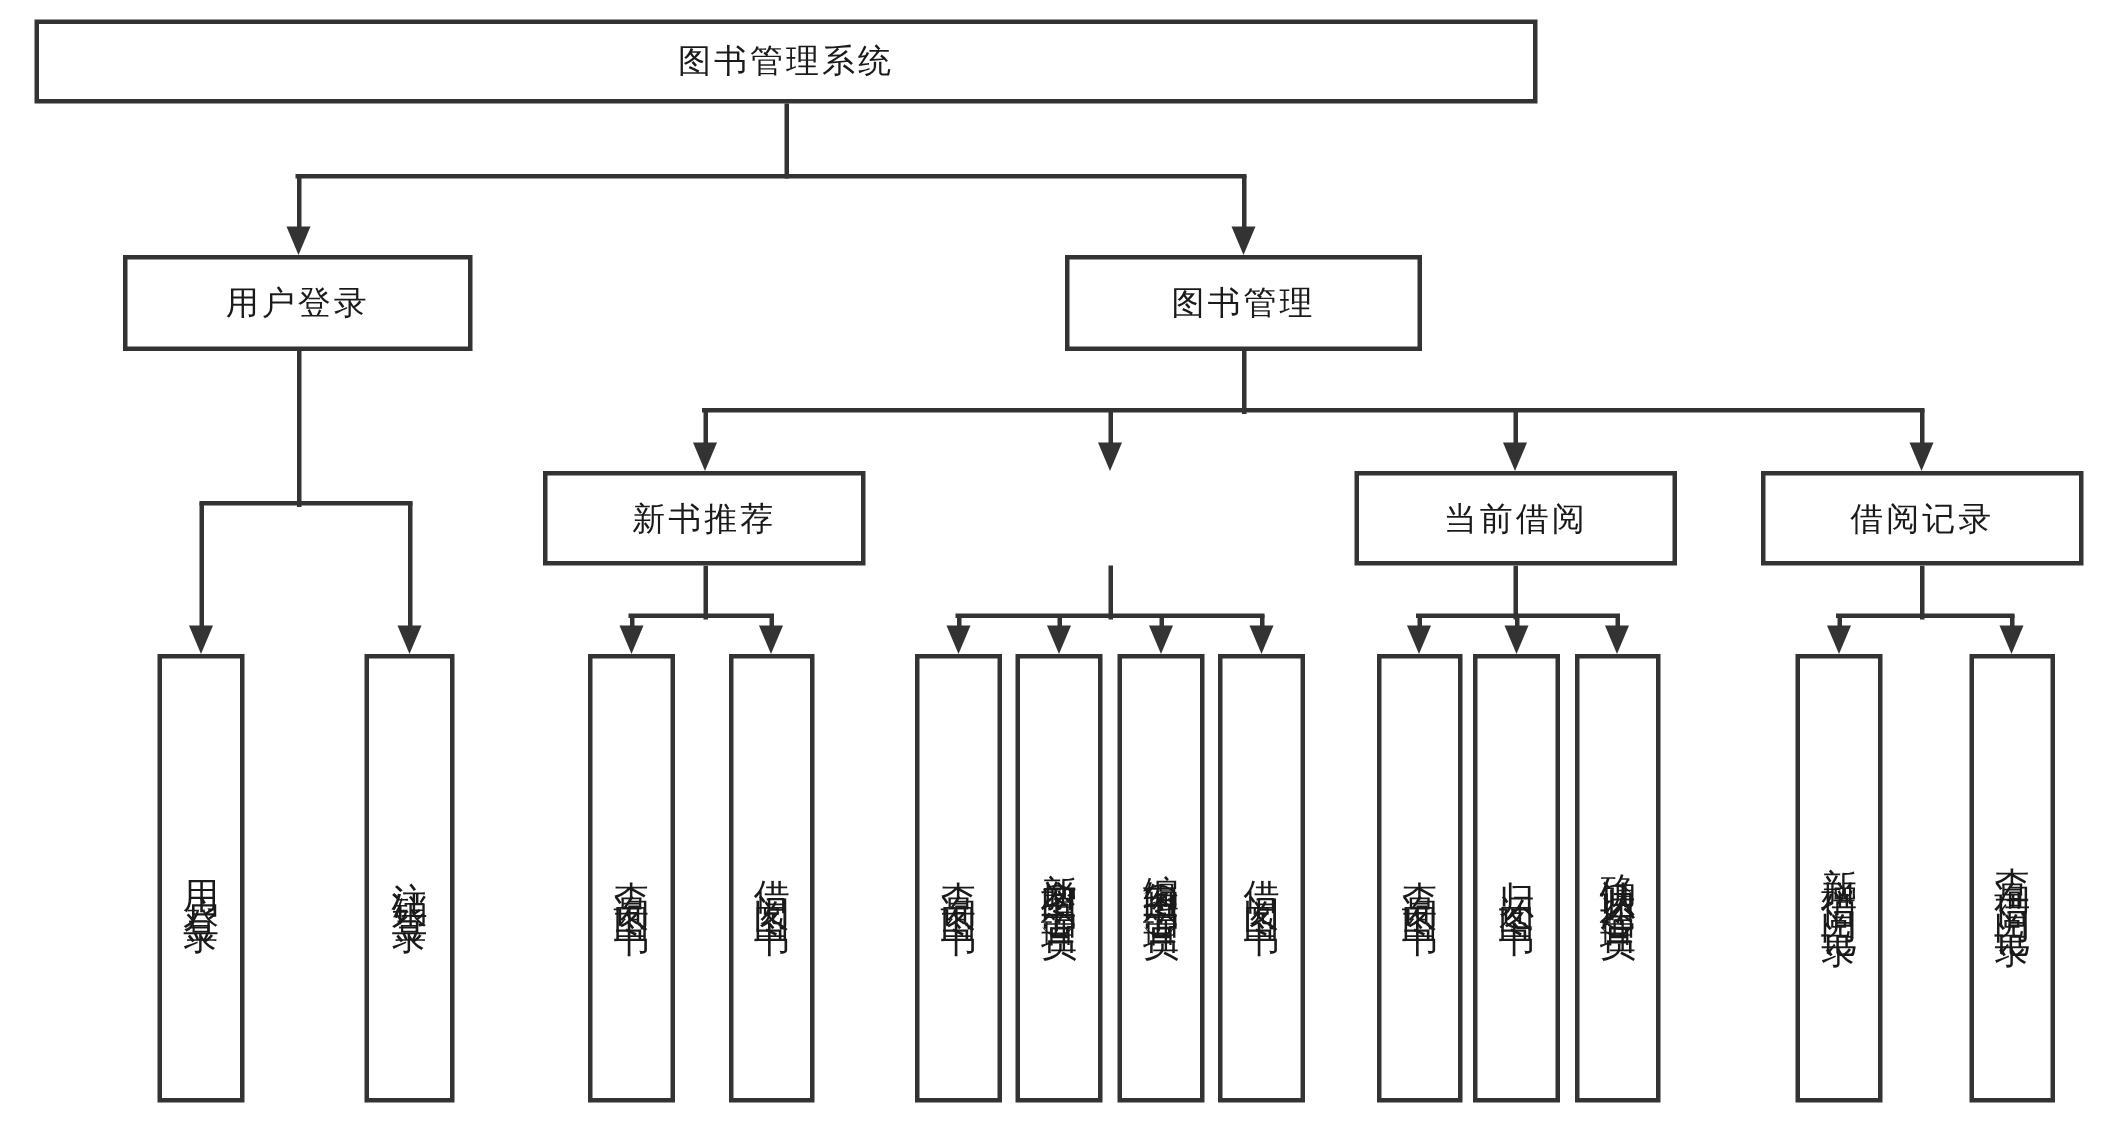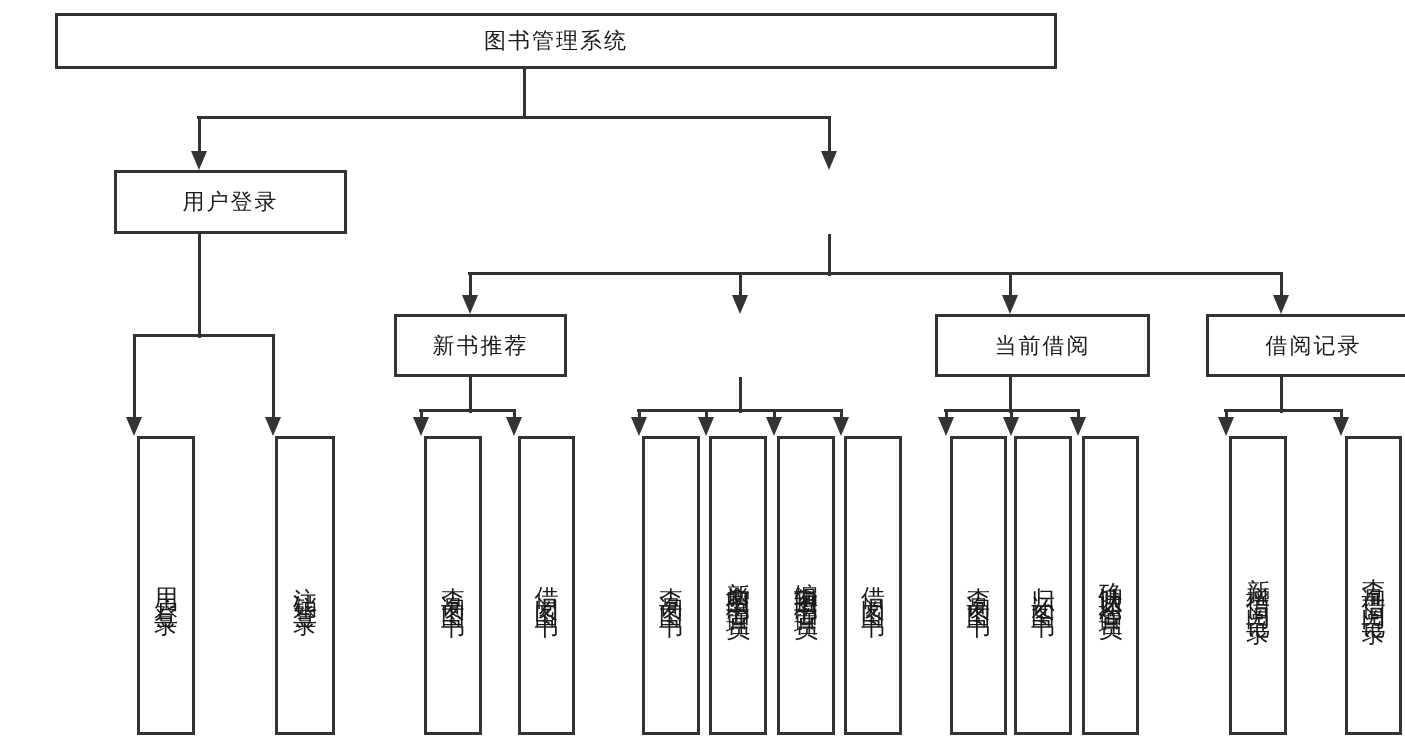--- a/index.html
+++ b/index.html
@@ -14,21 +14,20 @@
   .box {
     position: absolute;
     background: #ffffff;
     border: 3px solid #333333;
     box-sizing: border-box;
     display: flex;
     align-items: center;
     justify-content: center;
     color: #1a1a1a;
     z-index: 2;
-    margin-left: 32px;
   }
   .box.h { font-size: 22px; letter-spacing: 2px; white-space: nowrap; }
   .box.v .vtext {
     writing-mode: vertical-rl;
     text-orientation: mixed;
     font-size: 24px;
     letter-spacing: 9px;
     line-height: 1;
     white-space: nowrap;
   }
@@ -60,22 +59,25 @@
 
 <div class="canvas">
 
   <div class="box h" style="left:23px; top:13px; width:1002px; height:56px;">
     <span>图书管理系统</span>
   </div>
 
   <div class="box h" style="left:82px; top:170px; width:233px; height:64px;">
     <span>用户登录</span>
   </div>
+  <div class="box h" style="left:710px; top:170px; width:238px; height:64px;">
+    <span>图书管理</span>
+  </div>
 
-  <div class="box h" style="left:362px; top:314px; width:173px; height:63px;">
+  <div class="box h" style="left:362px; top:314px; width:215px; height:63px;">
     <span>新书推荐</span>
   </div>
   <div class="box h" style="left:903px; top:314px; width:215px; height:63px;text-align:center;">
     <span>当前借阅</span>
   </div>
   <div class="box h" style="left:1174px; top:314px; width:215px; height:63px;">
     <span>借阅记录</span>
   </div>
 
   <div class="box v" style="left:105px; top:436px; width:58px; height:299px;">

